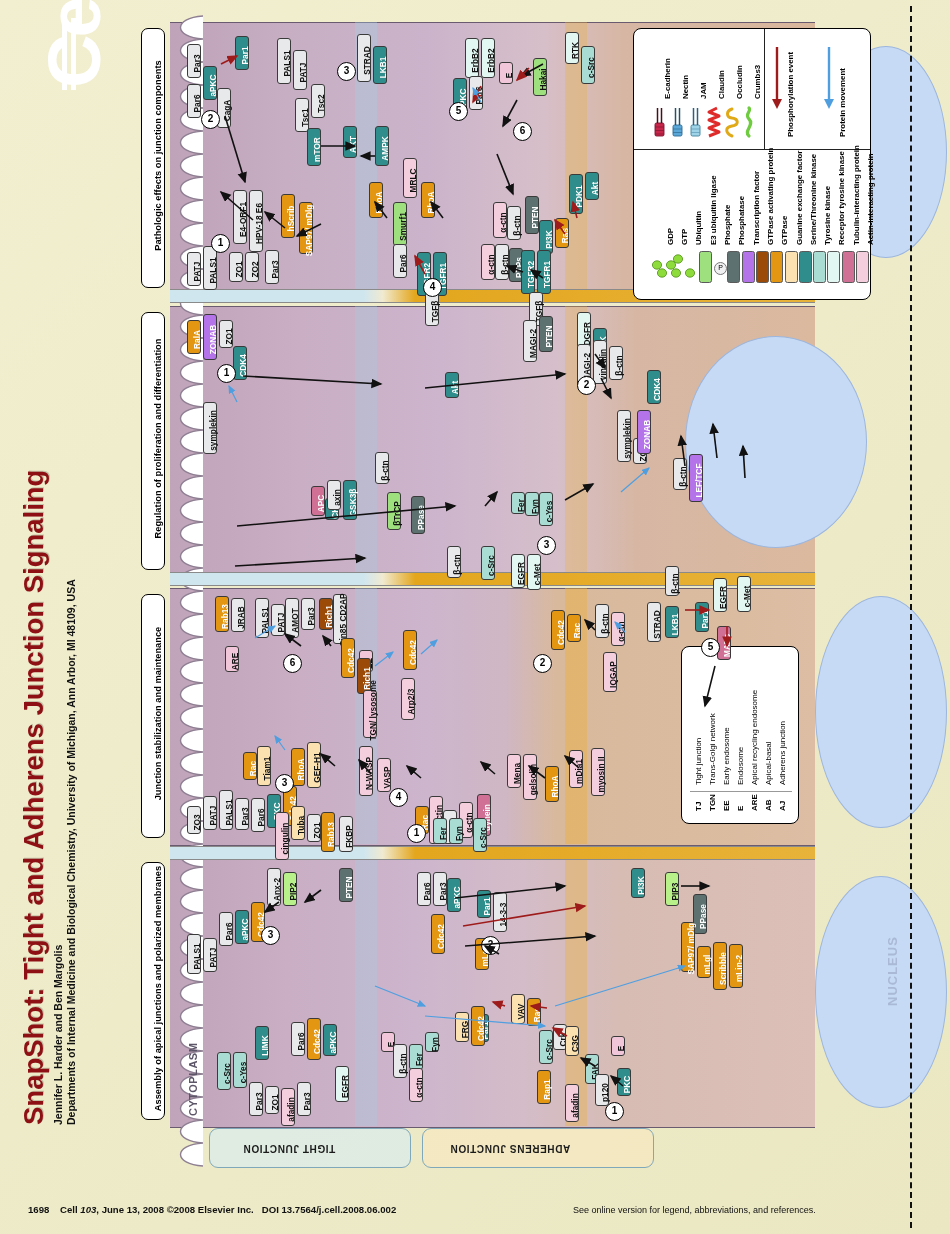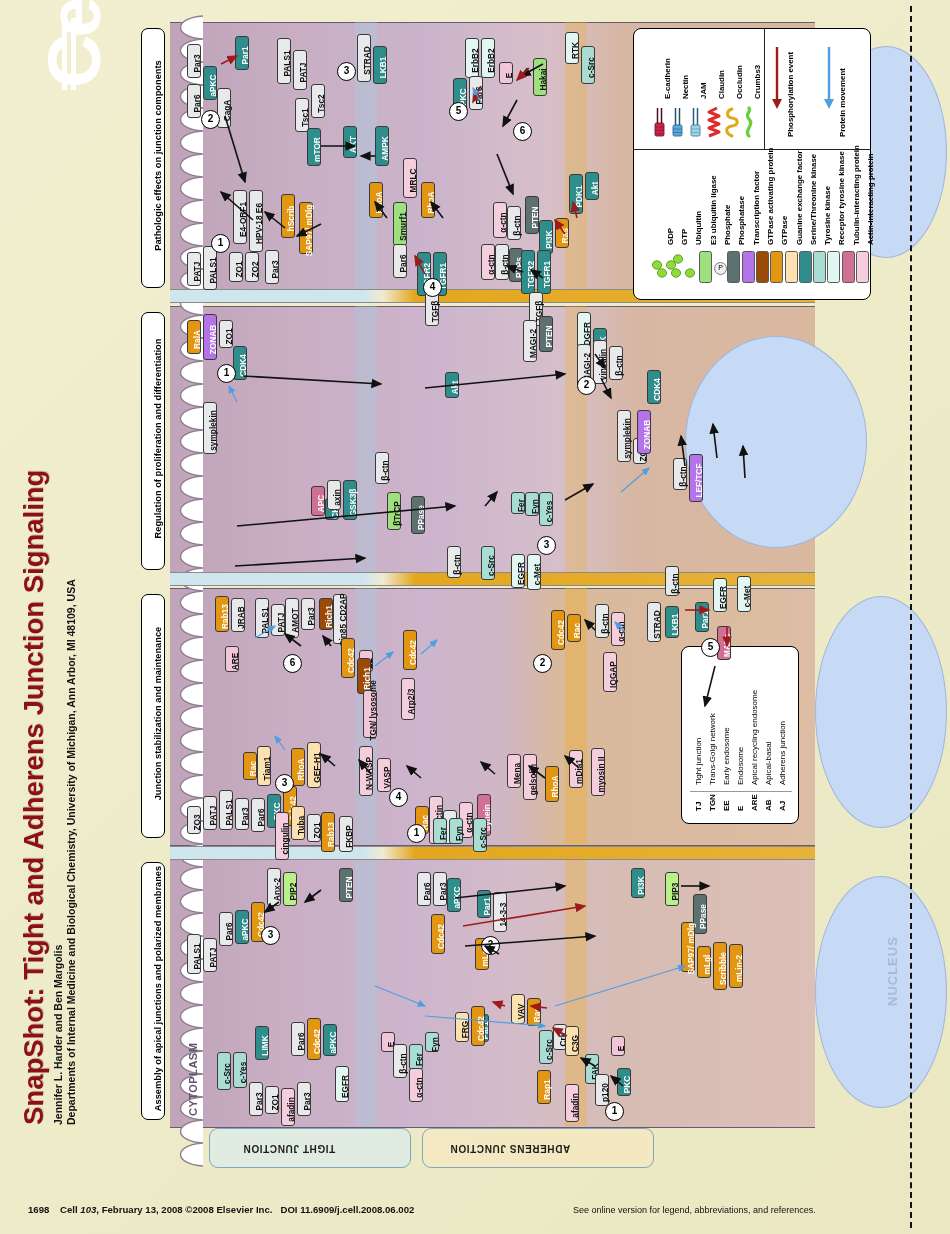--- a/index.html
+++ b/index.html
@@ -1034,18 +1034,18 @@
         <line x1="430" y1="1000" x2="560" y2="960" stroke="#4f9fe0" stroke-width="1.2" marker-end="url(#ah-b)"></line>
       </g>
   </svg>
 
 </div>
 
 <div id="footer">
   <div class="left">
     <span>1698</span>&nbsp;&nbsp;&nbsp;
     <span>Cell</span>
-    <span class="it">103</span><span>, February 13, 2008 ©2008 Elsevier Inc.</span>&nbsp;&nbsp;
-    <span>DOI 11.6909/j.cell.2008.06.002</span>
+    <span class="it">103</span><span>, June 13, 2008 ©2008 Elsevier Inc.</span>&nbsp;&nbsp;
+    <span>DOI 13.7564/j.cell.2008.06.002</span>
   </div>
   <div class="right">See online version for legend, abbreviations, and references.</div>
 </div>
 <div id="dashline"></div>
 
 </body></html>

